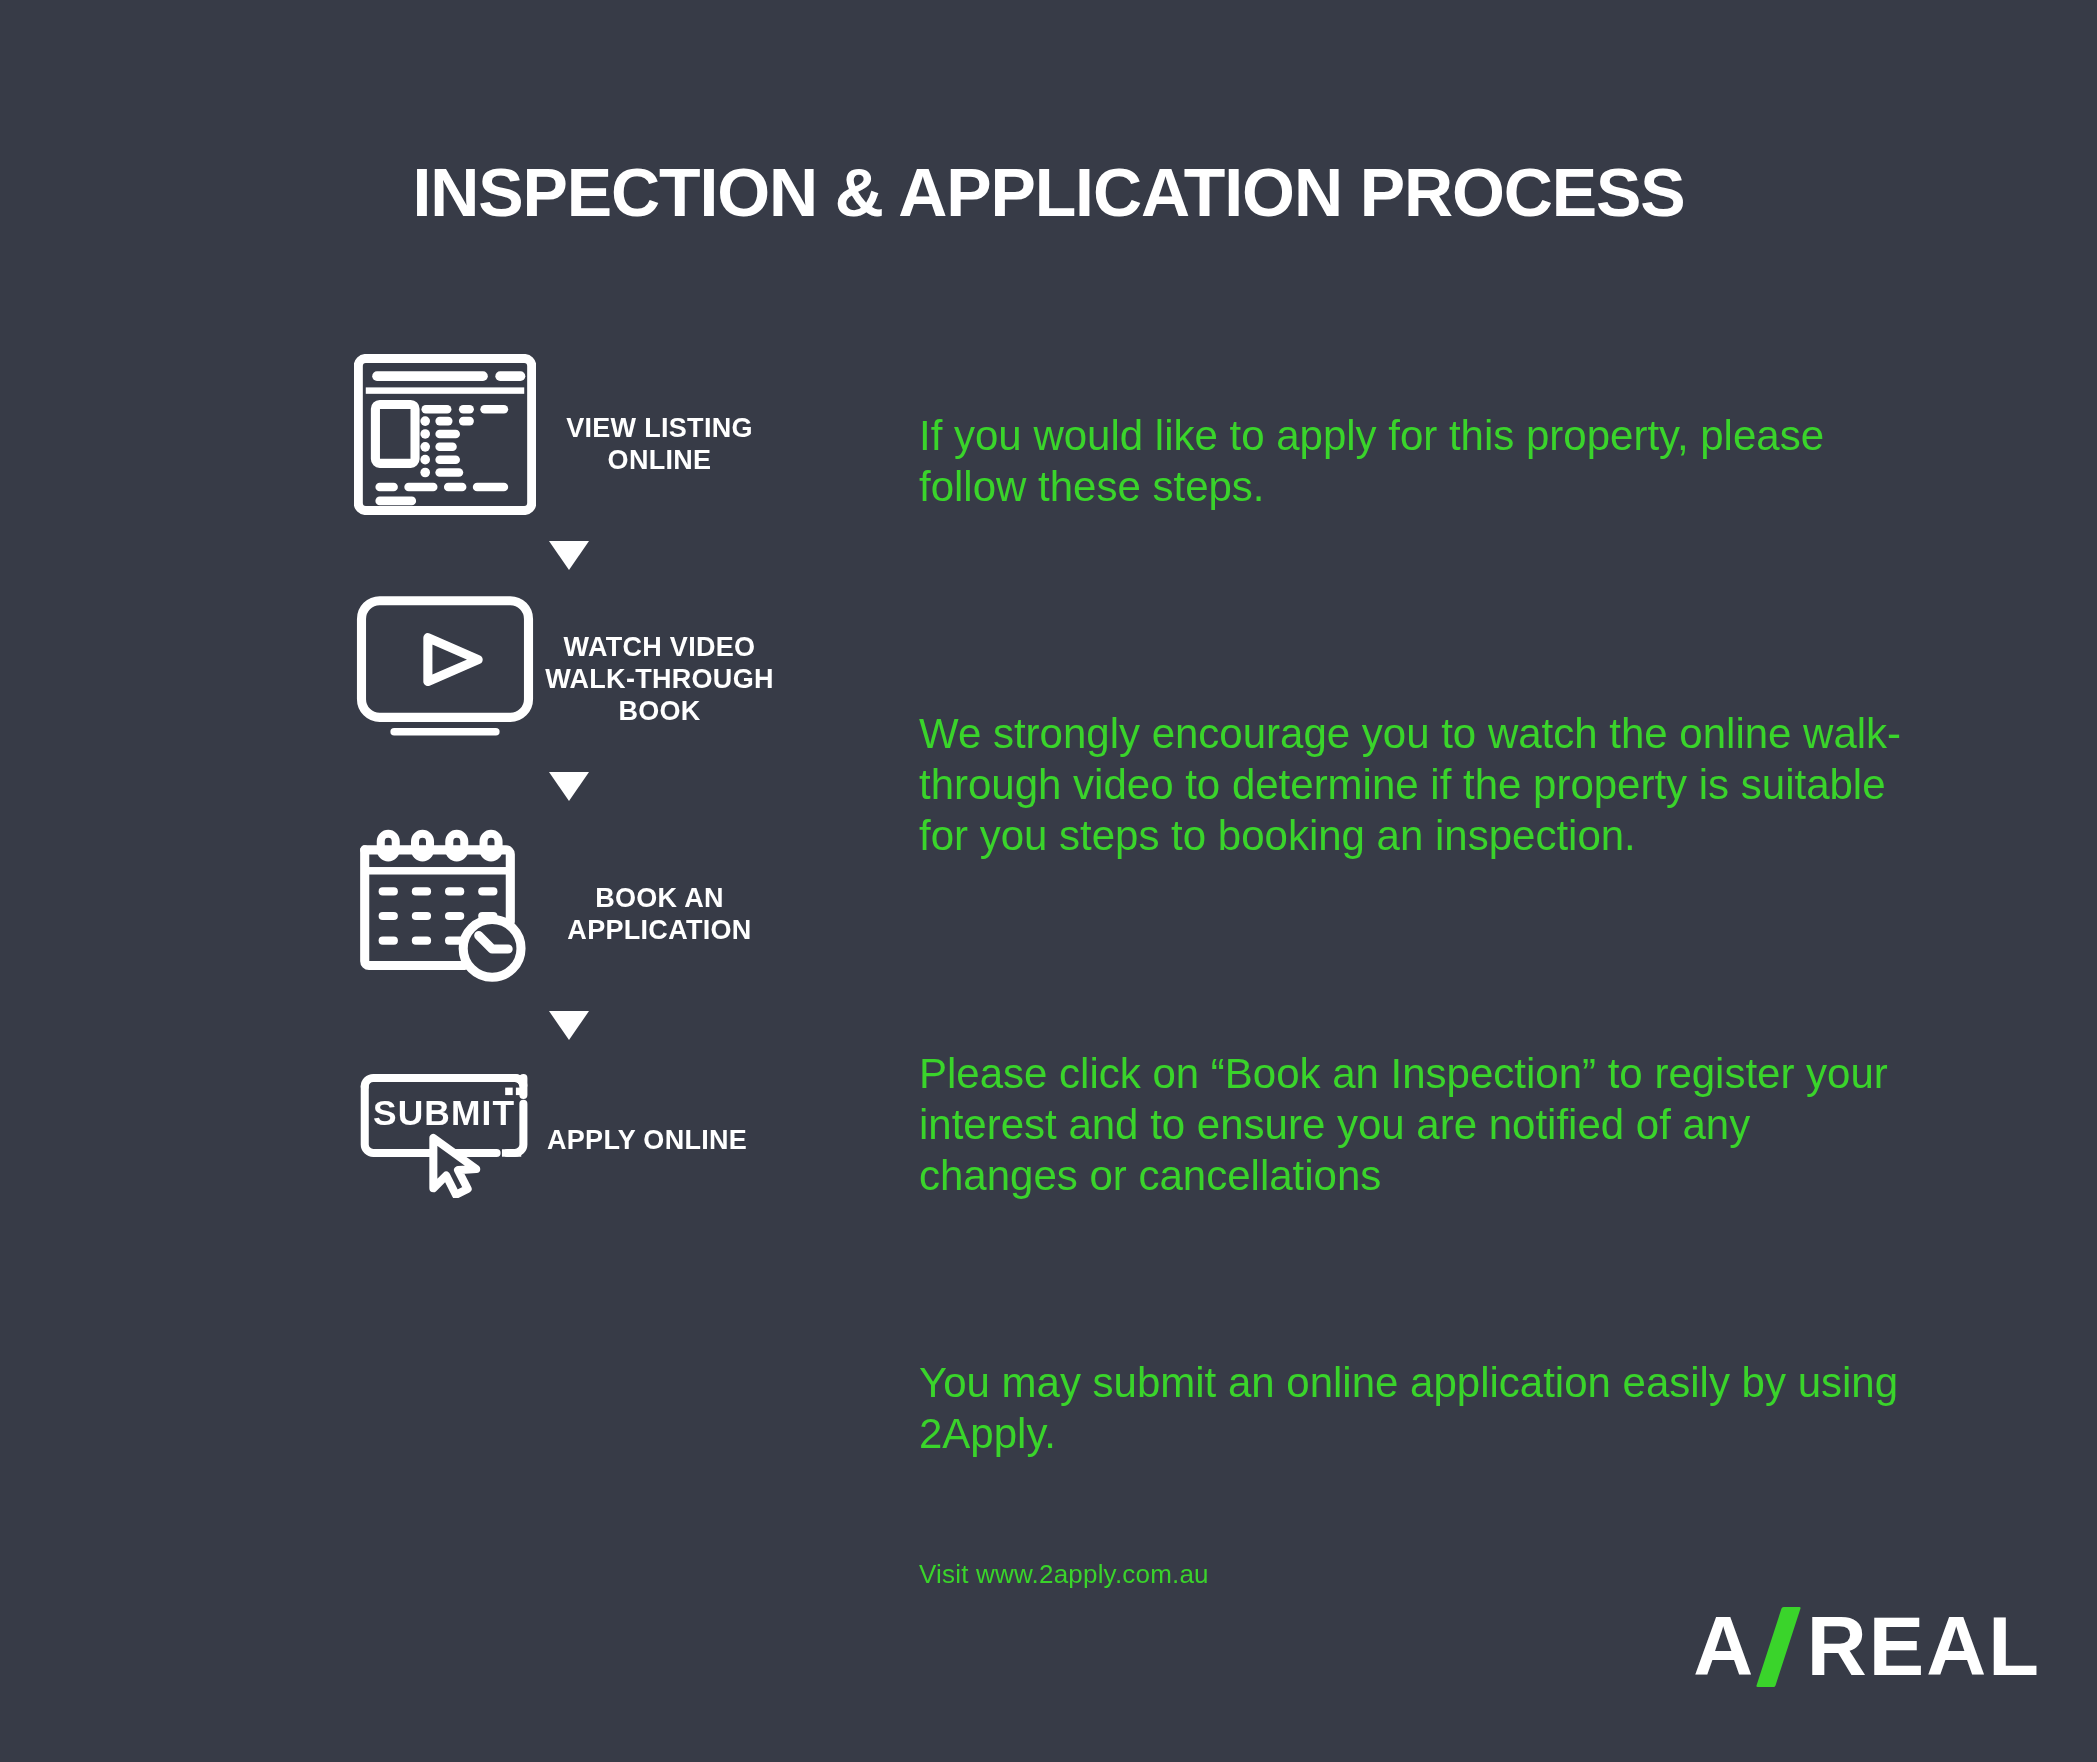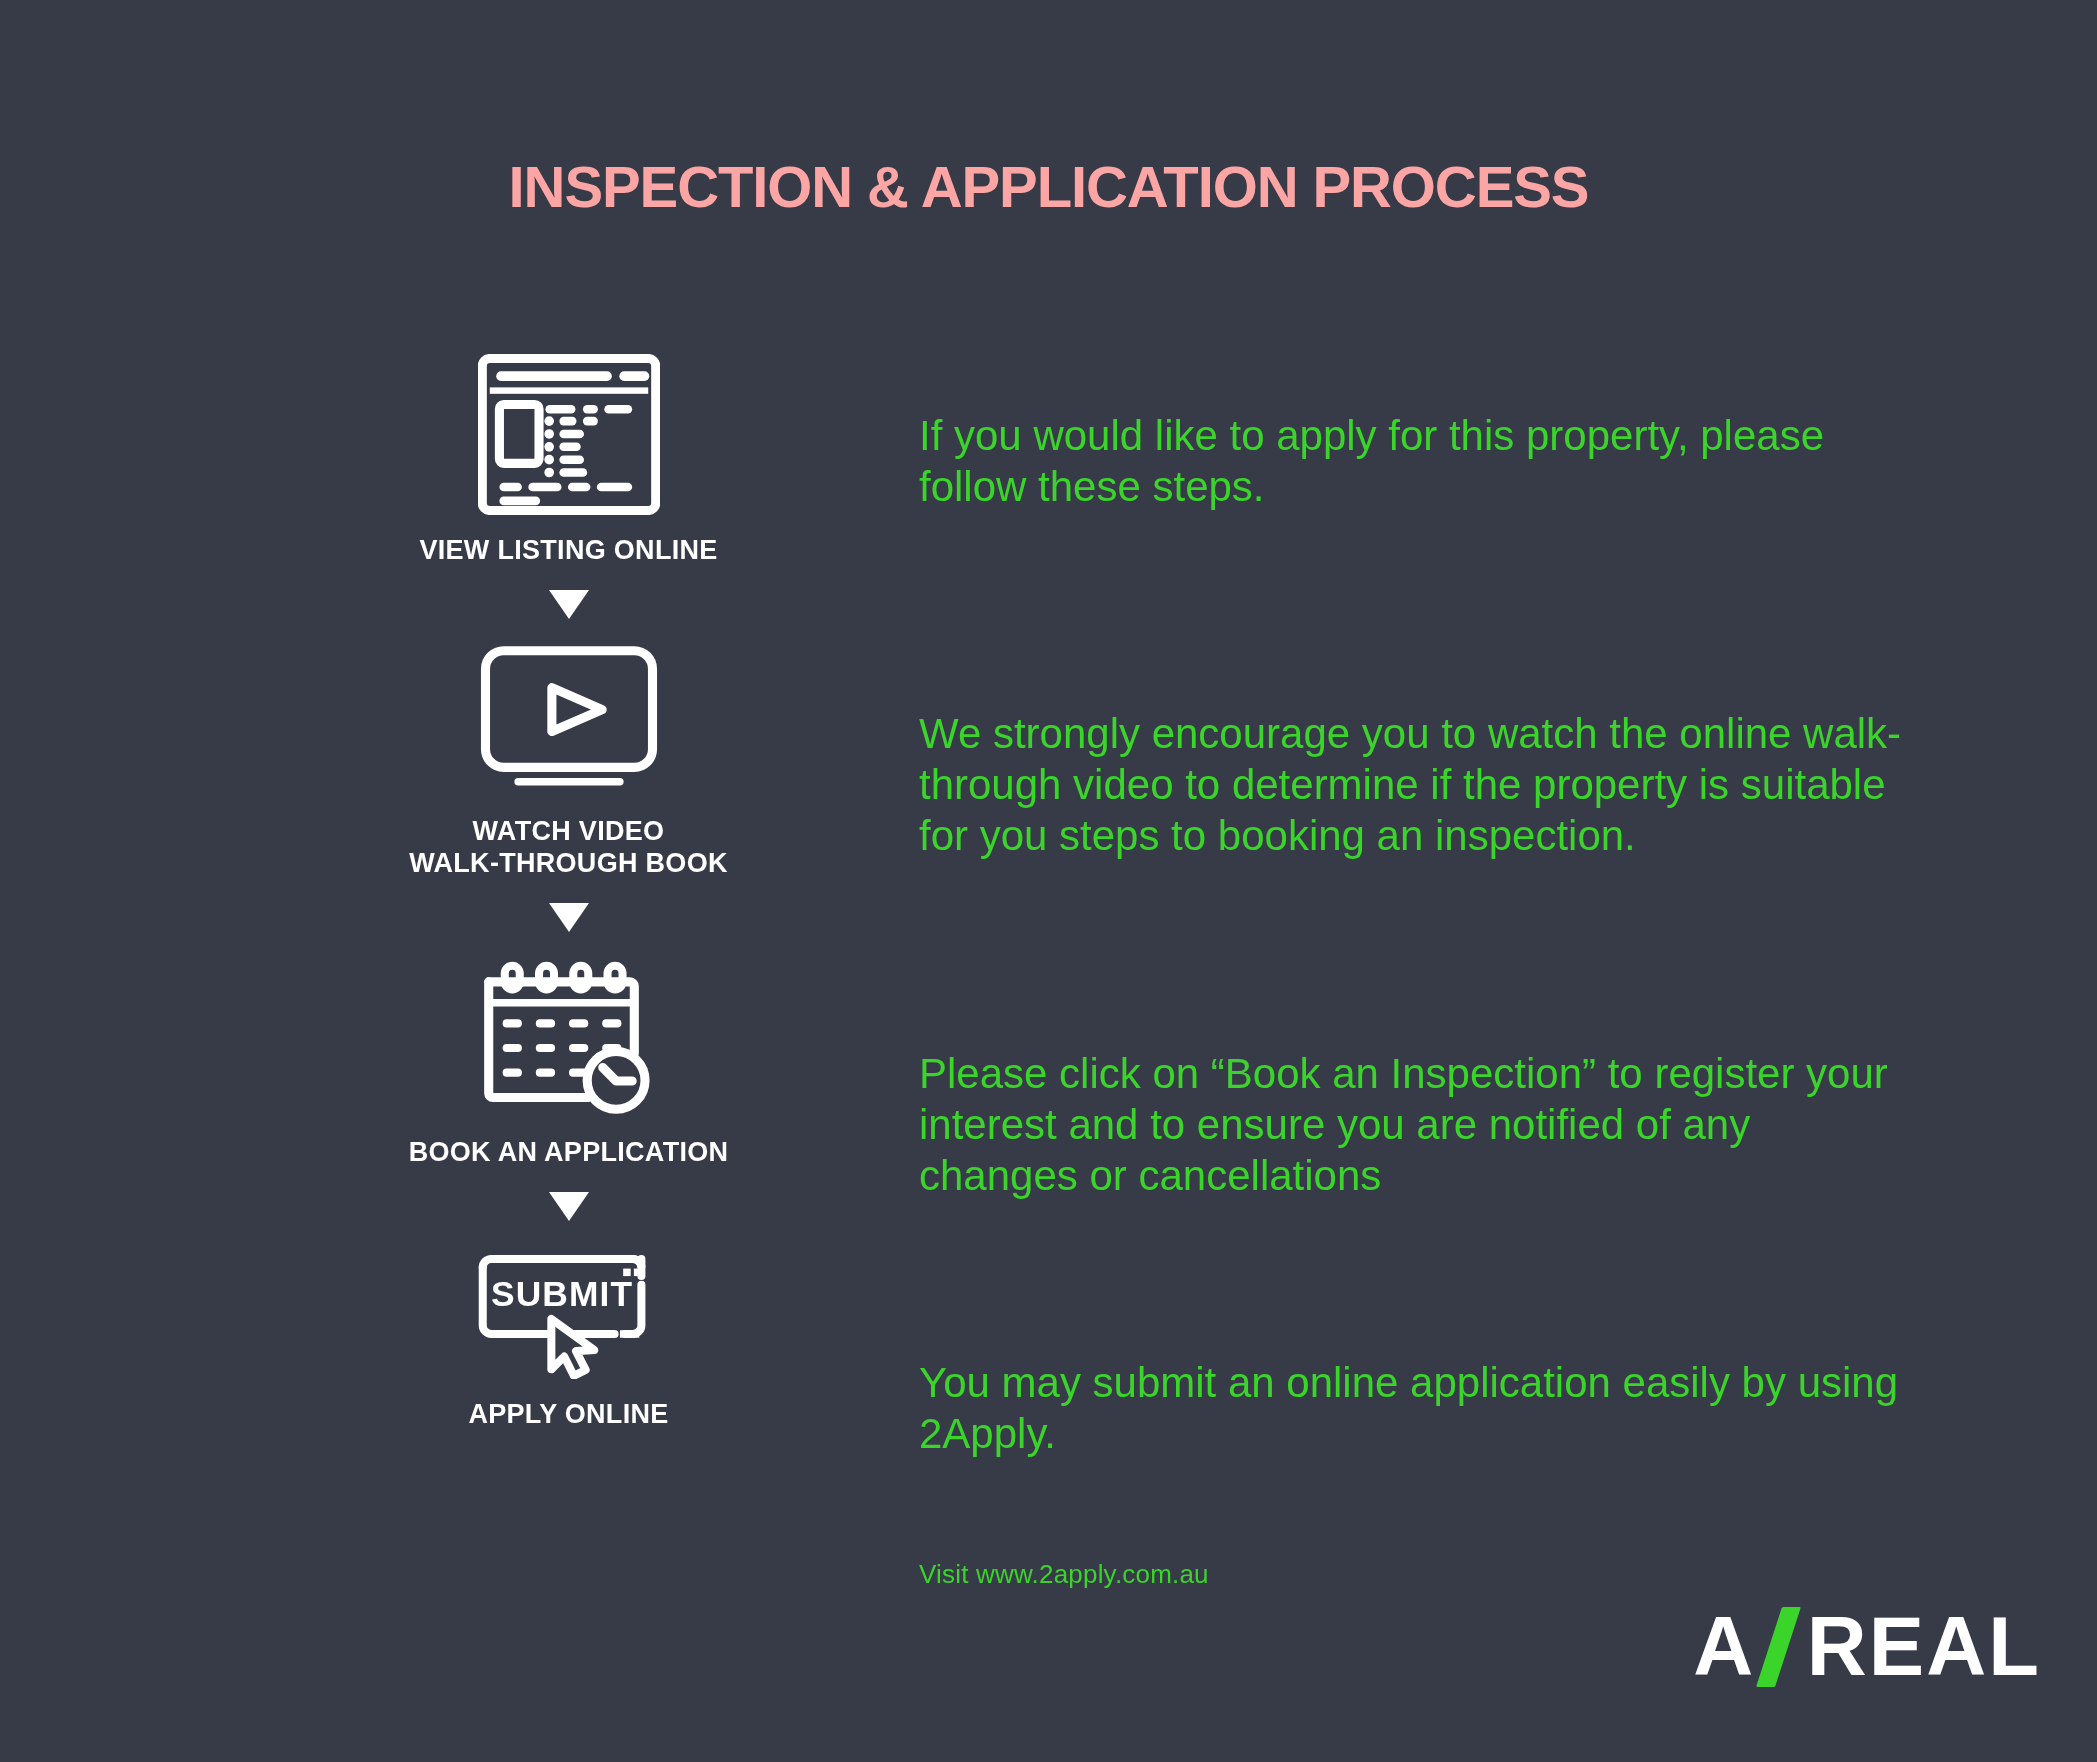--- a/index.html
+++ b/index.html
@@ -17,38 +17,38 @@
     color:#ffffff;
     position:relative;
   }
 
   
   .title {
     position:absolute;
     left:0; right:0;
     top:153px;
     text-align:center;
-    font-size:58px;
+    font-size:68px;
     font-weight:bold;
     letter-spacing:-1.1px;
-    color:#fca5a5;
+    color:#ffffff;
     white-space:nowrap;
   }
 
   
   .flow {
     position:absolute;
     left:354px;
     top:354px;
     width:429px;
   }
 
   .step {
     display:flex;
-    flex-direction:column;
+    flex-direction:row;
     align-items:center;
   }
 
   .step-icon {
     display:block;
   }
 
   .step-label {
     margin-top:18px;
     text-align:center;

